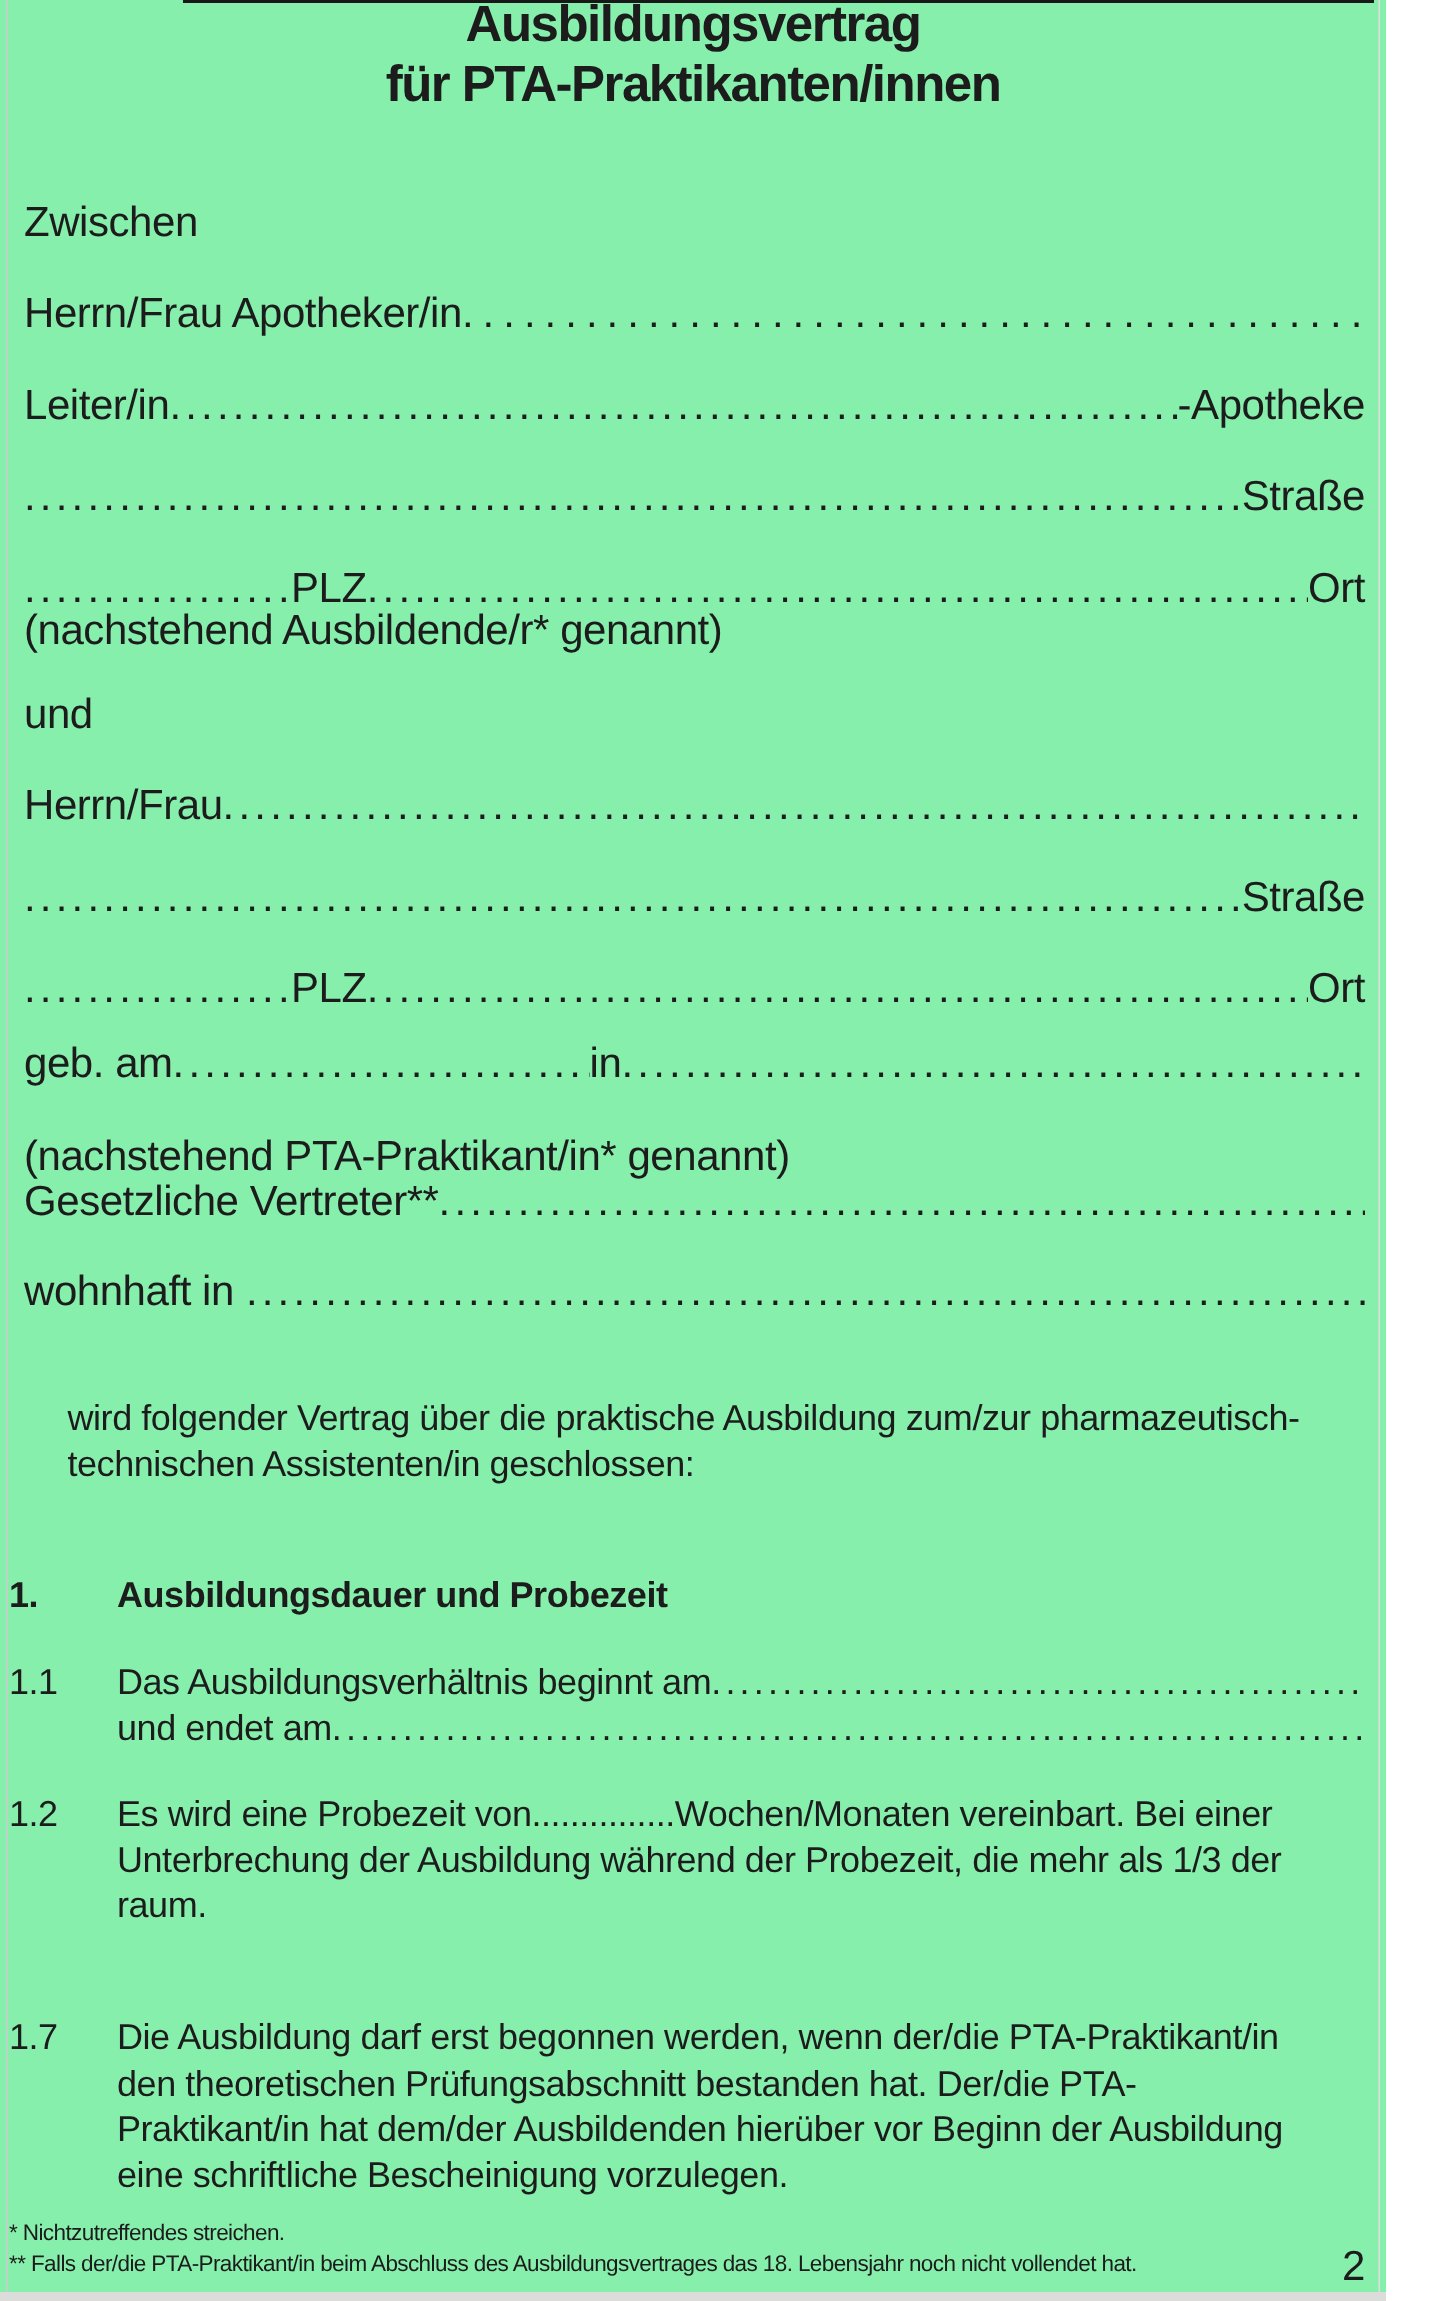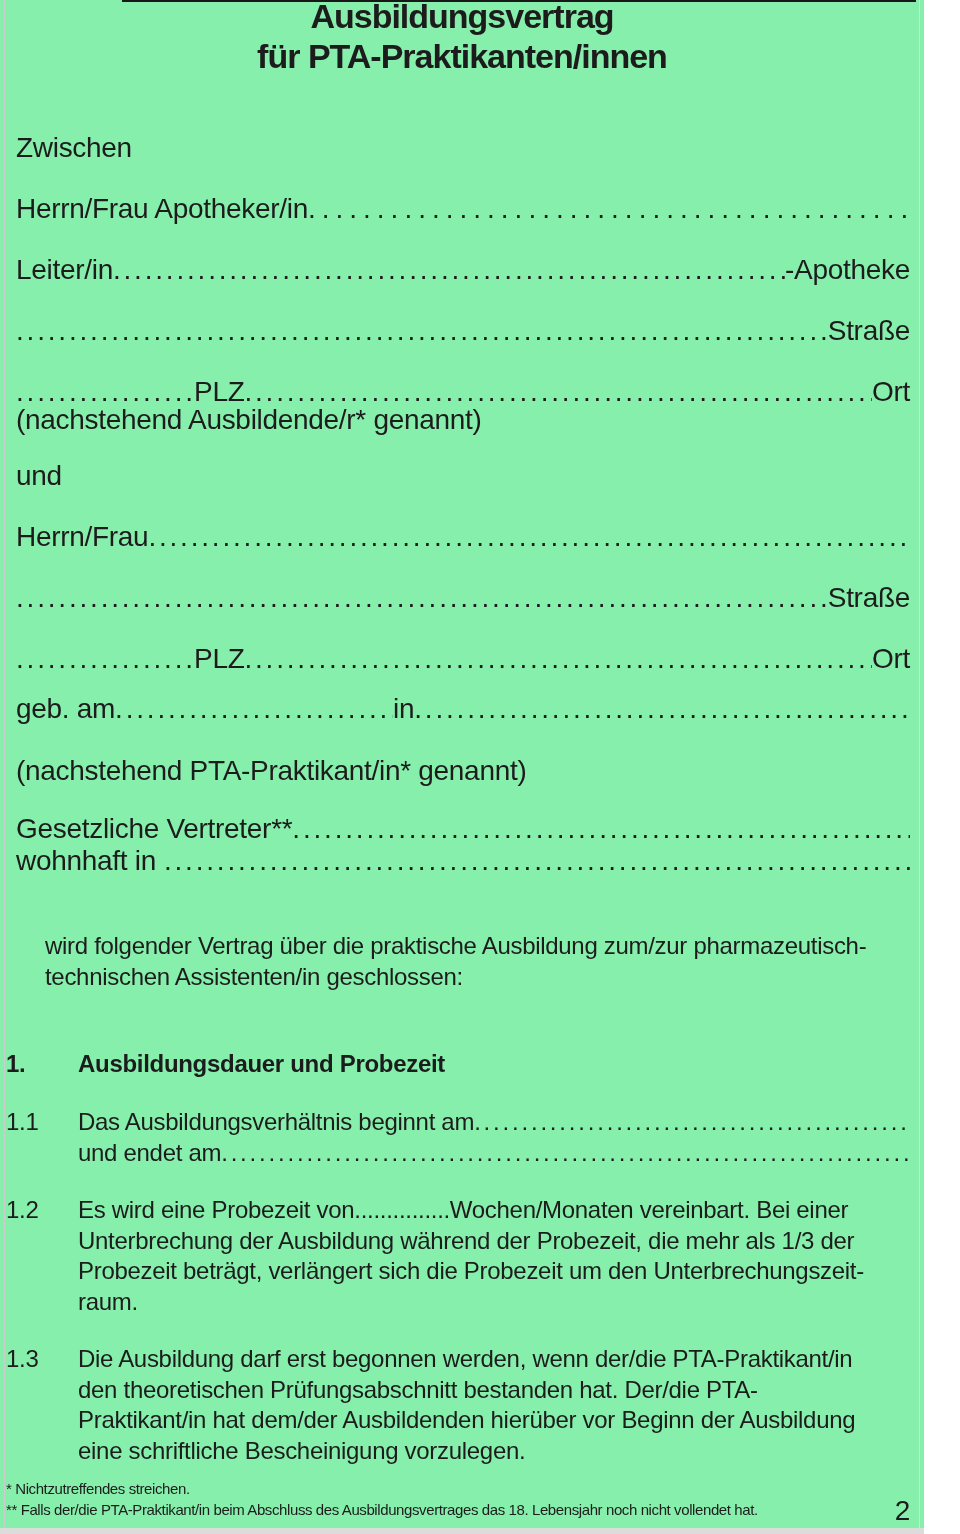--- a/index.html
+++ b/index.html
@@ -125,21 +125,21 @@
     <span class="t">geb. am</span>
     <span class="lf lf-geb">........................................................................................................................</span>
     <span class="t">in</span>
     <span class="leader">........................................................................................................................</span>
   </div>
 
   <div class="line" style="top:756px">
     <span class="t">(nachstehend PTA-Praktikant/in* genannt)</span>
   </div>
 
-  <div class="line" style="top:814px">
+  <div class="line" style="top:786px">
     <span class="t">Gesetzliche Vertreter**</span>
     <span class="leader">........................................................................................................................</span>
   </div>
 
   <div class="line" style="top:846px">
     <span class="t gap-r">wohnhaft in</span>
     <span class="leader">........................................................................................................................</span>
   </div>
 
   <div class="para" style="top:930px">
@@ -166,27 +166,26 @@
         <span class="leader">........................................................................................................................</span>
       </div>
     </div>
   </div>
 
   <div class="item" style="top:1195px">
     <span class="num">1.2</span>
     <div class="body">
       <div>Es wird eine Probezeit von...............Wochen/Monaten vereinbart. Bei einer</div>
       <div>Unterbrechung der Ausbildung während der Probezeit, die mehr als 1/3 der</div>
-      <div>Probezeit beträgt, verlängert sich die Probezeit um den Unterbrechungszeit-</div>
       <div>raum.</div>
     </div>
   </div>
 
   <div class="item" style="top:1344px">
-    <span class="num">1.3</span>
+    <span class="num">1.7</span>
     <div class="body">
       <div>Die Ausbildung darf erst begonnen werden, wenn der/die PTA-Praktikant/in</div>
       <div>den theoretischen Prüfungsabschnitt bestanden hat. Der/die PTA-</div>
       <div>Praktikant/in hat dem/der Ausbildenden hierüber vor Beginn der Ausbildung</div>
       <div>eine schriftliche Bescheinigung vorzulegen.</div>
     </div>
   </div>
 
   <div class="footnote" style="top:1467px">
     <span>* Nichtzutreffendes streichen.</span>

